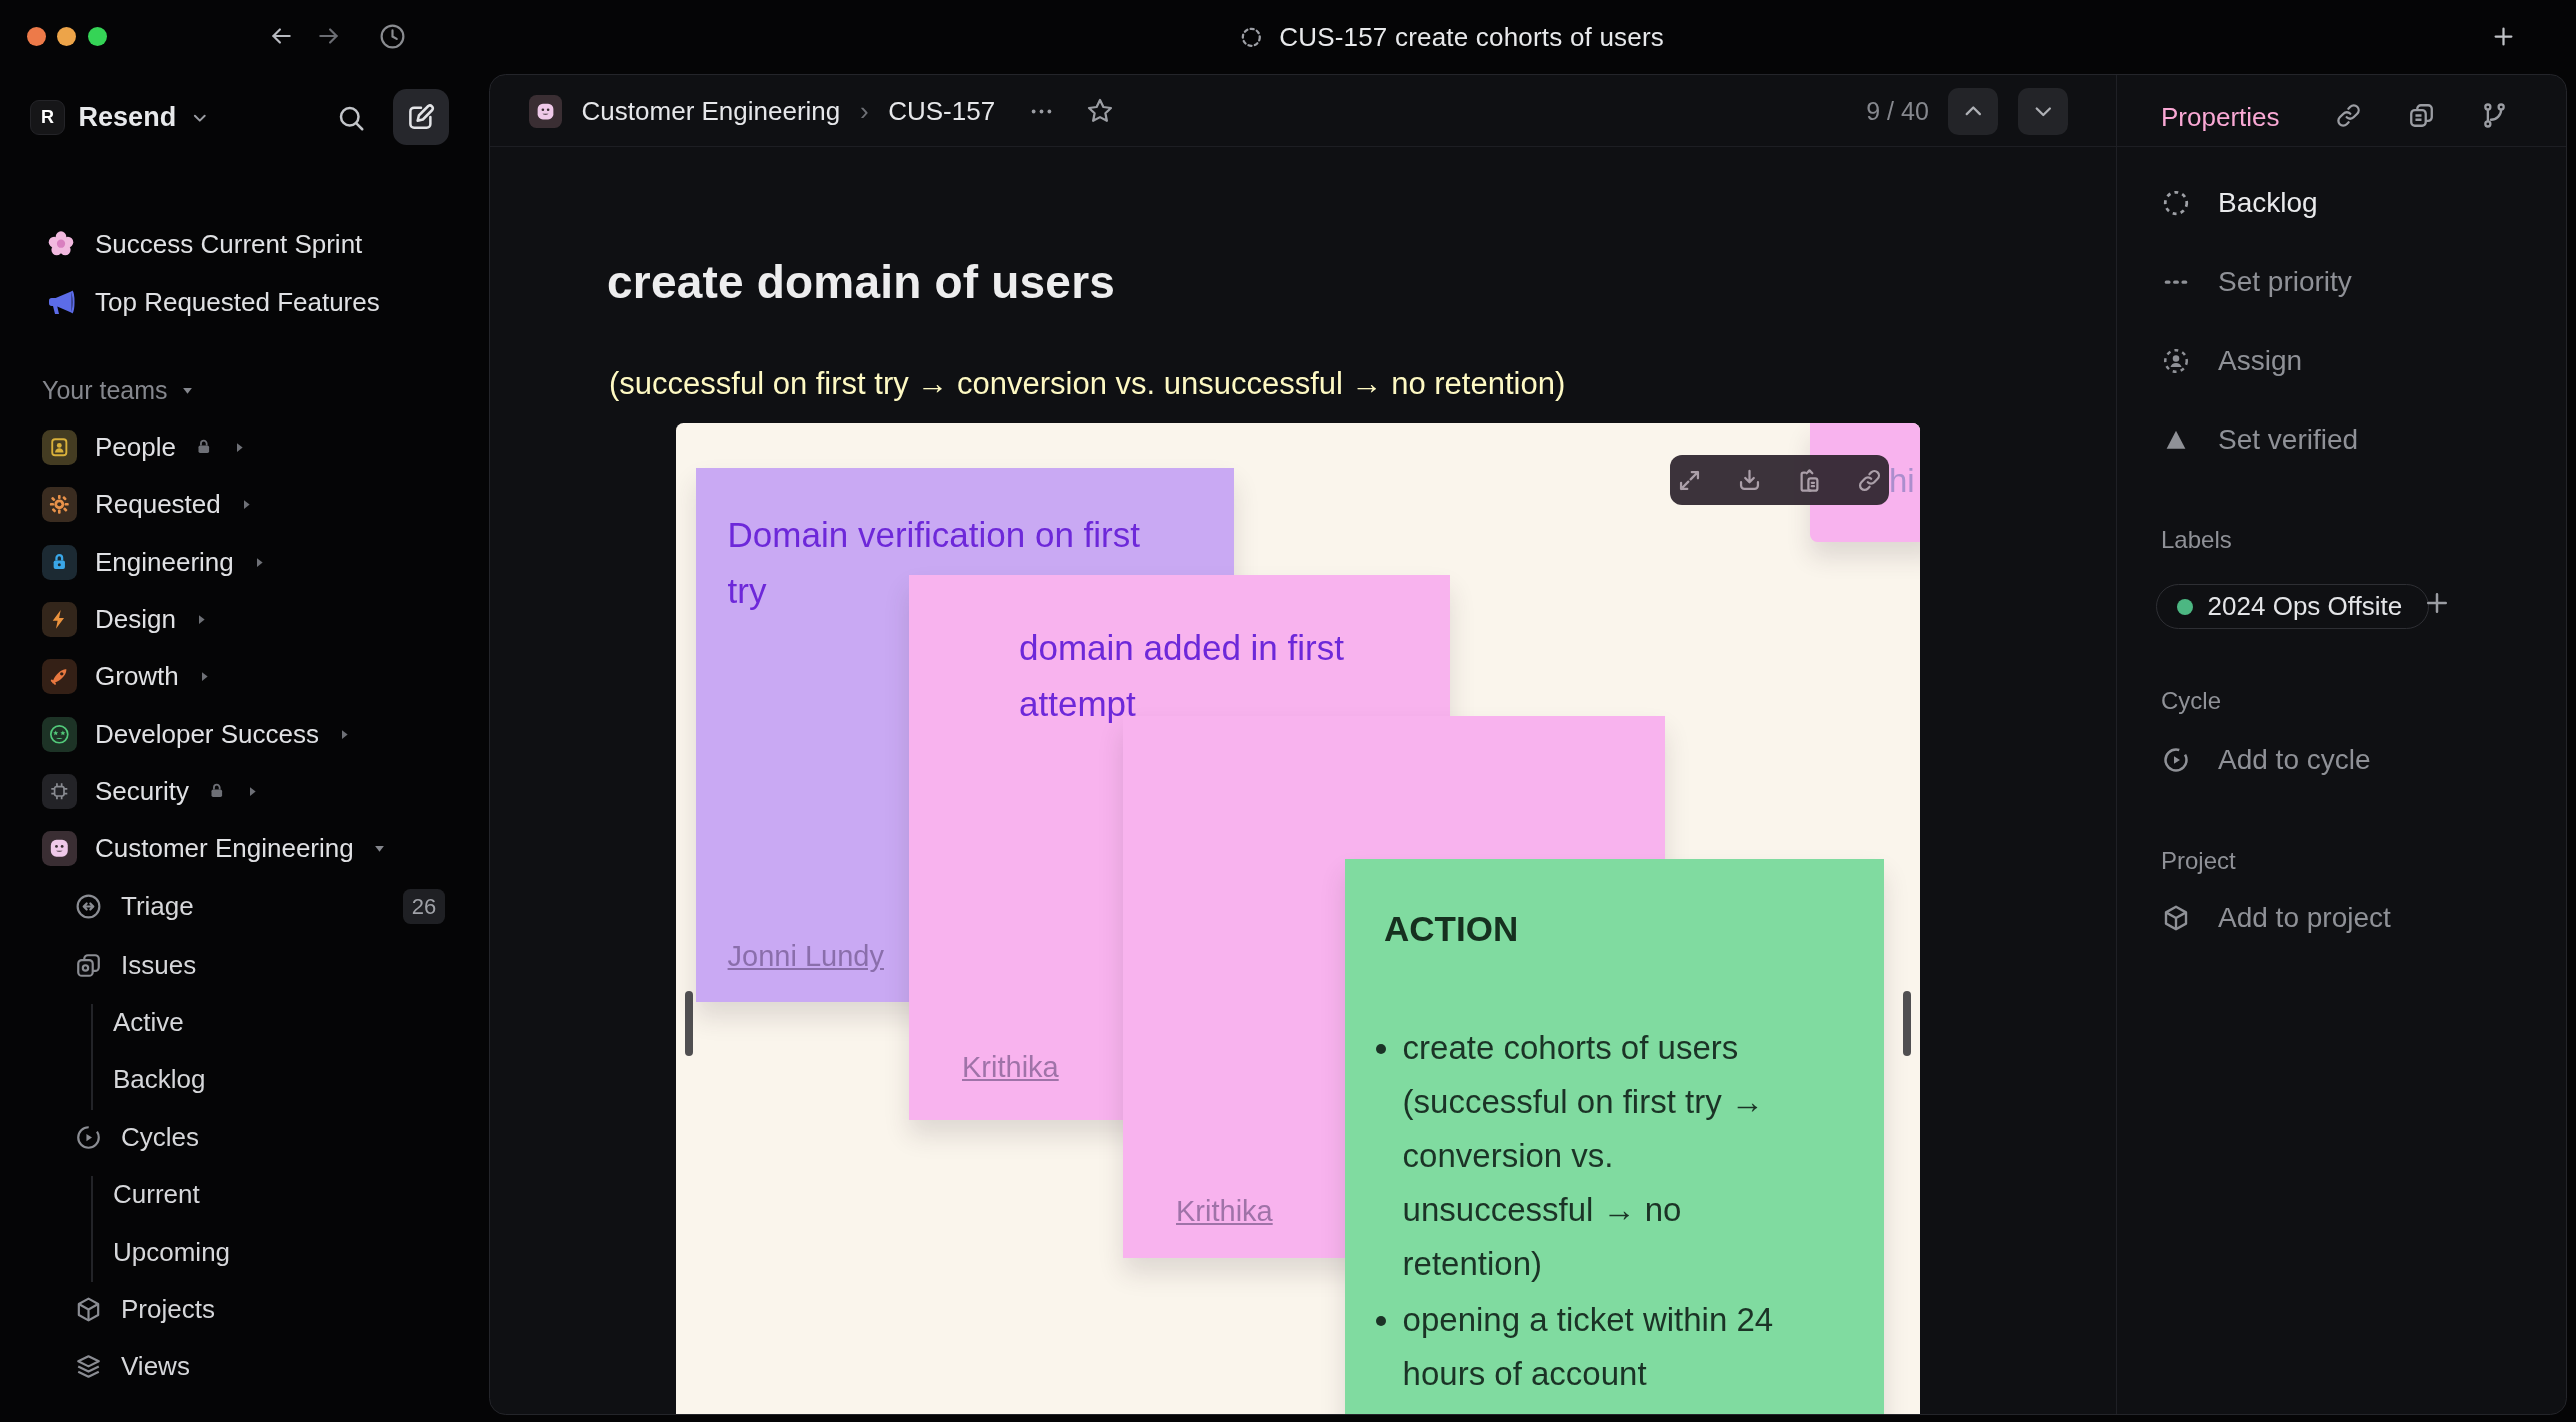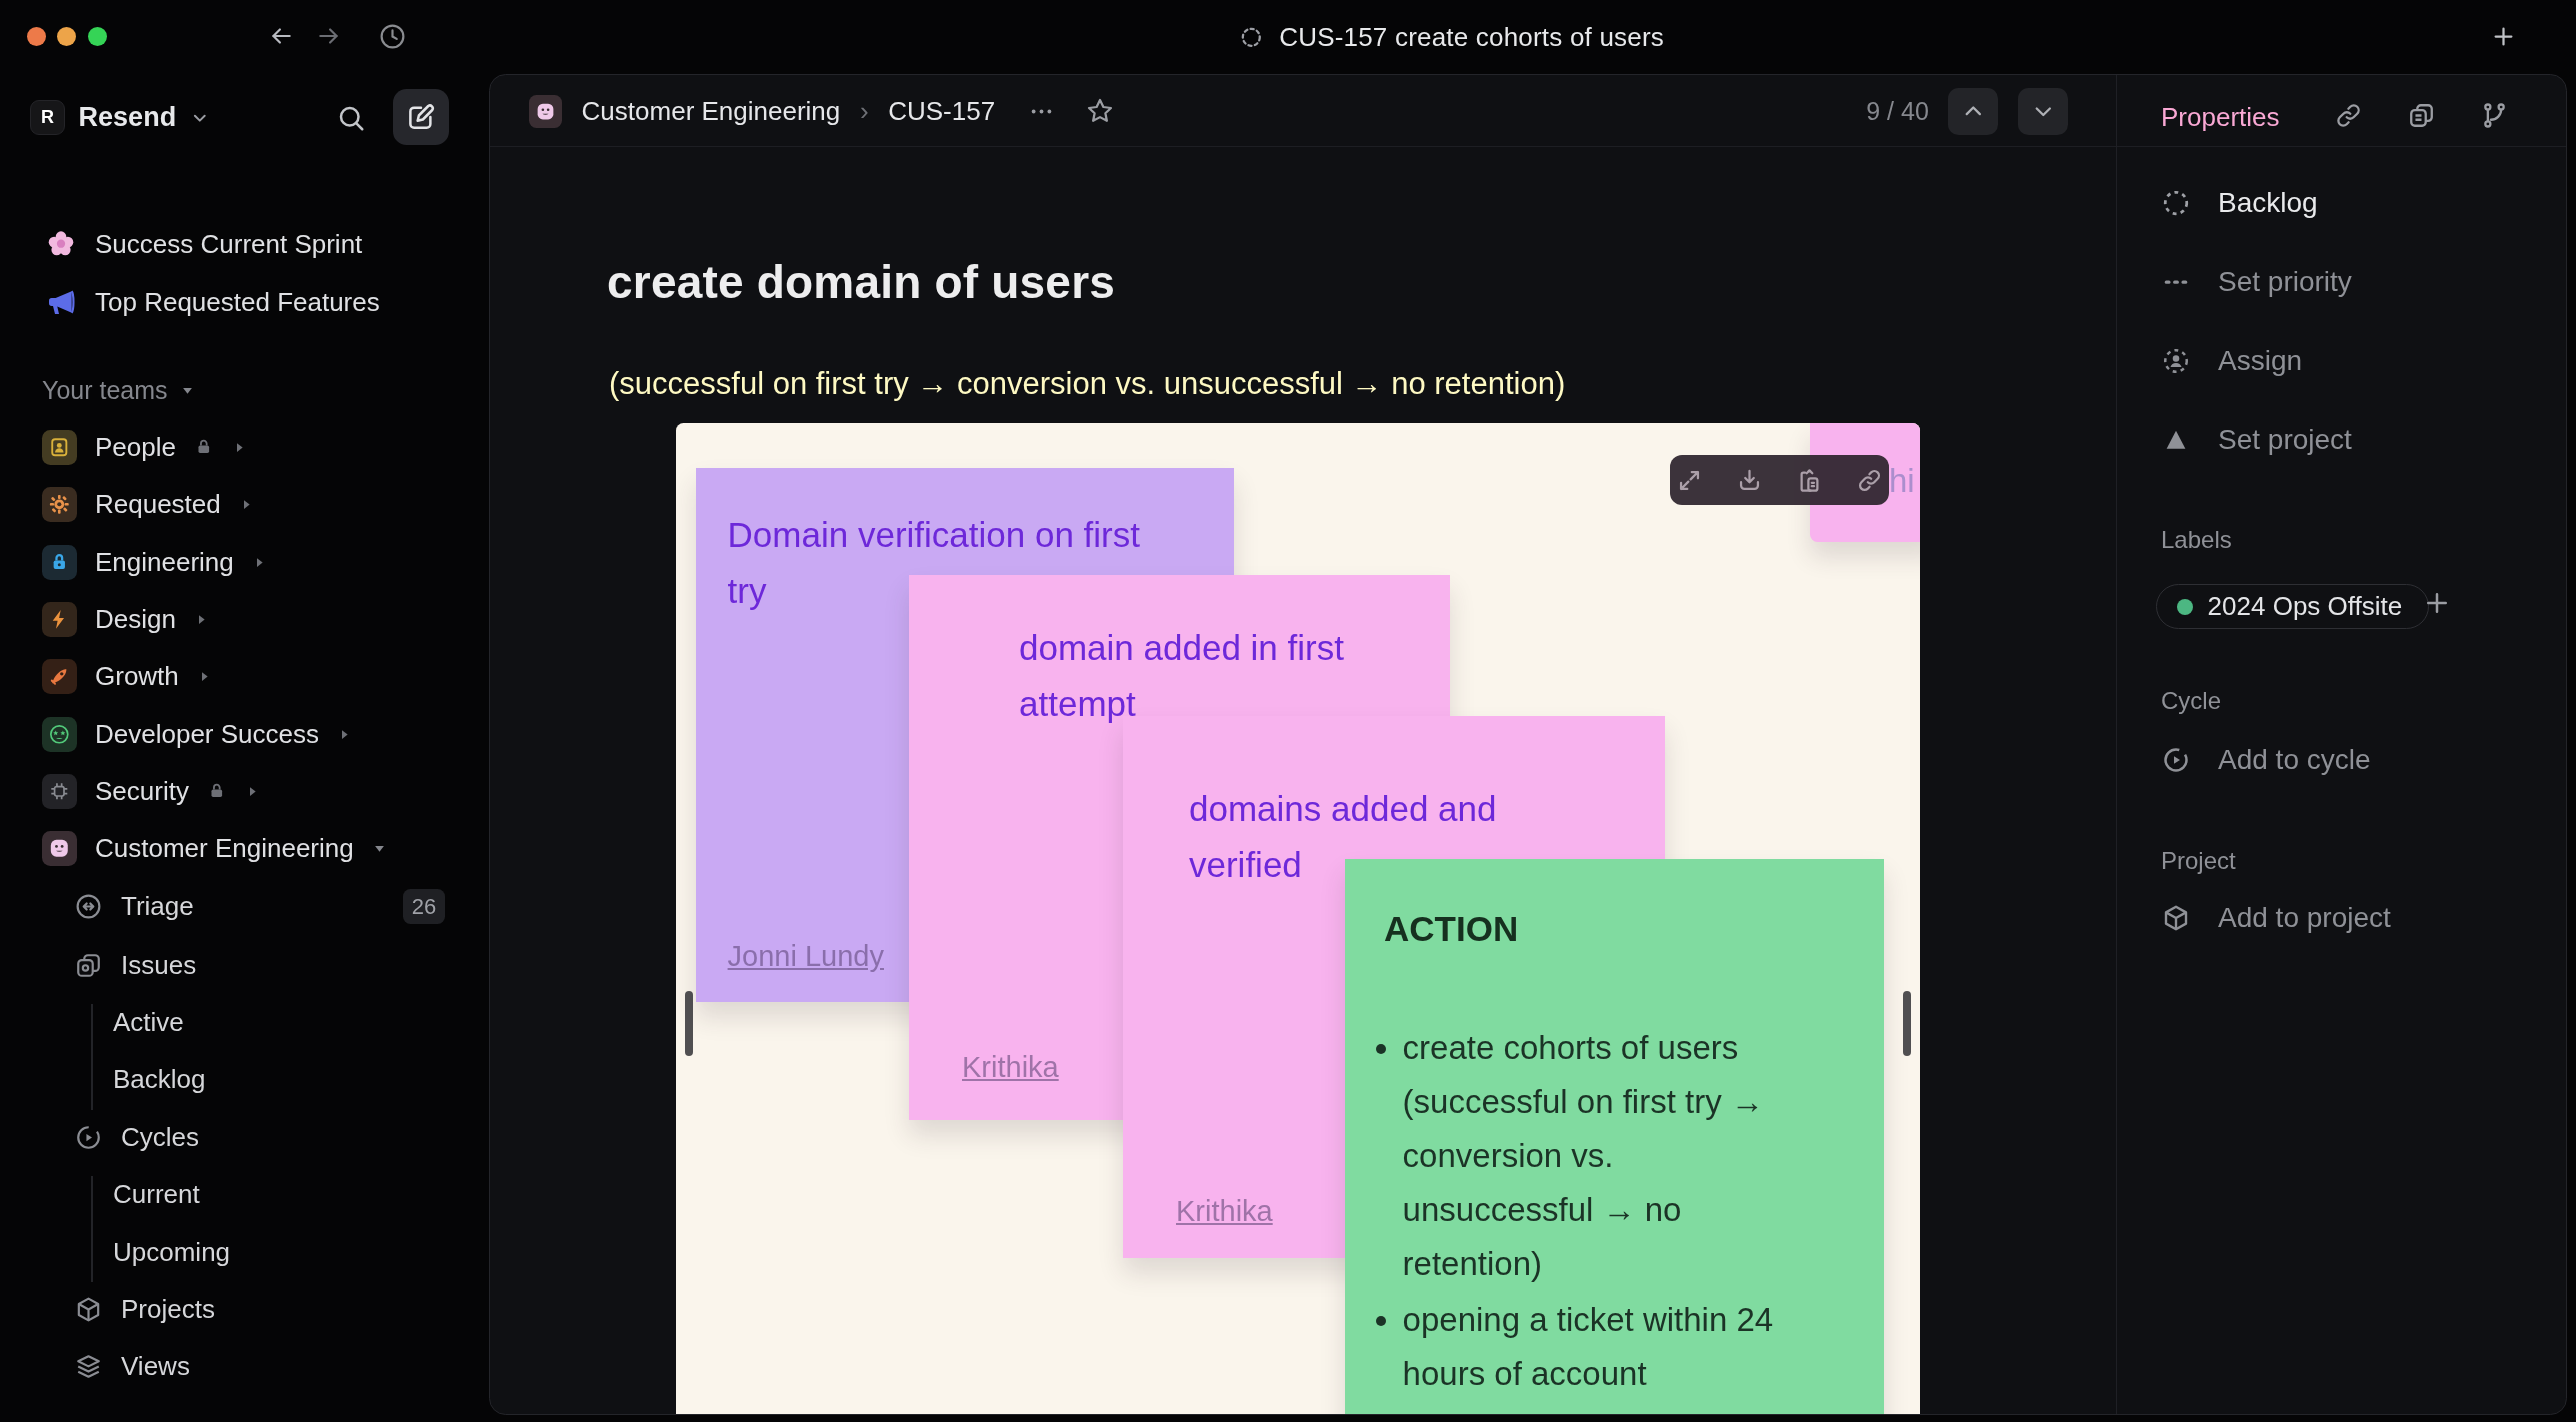--- a/index.html
+++ b/index.html
@@ -414,21 +414,20 @@
         <div class="txt" style="position:absolute; left:32px; top:39px; width:438px;">Domain verification on first try</div>
         <div class="author" style="left:32px; bottom:29px;">Jonni Lundy</div>
       </div>
 
       <div class="note n-pink1">
         <div class="txt" style="position:absolute; left:66px; top:45px; width:393px;margin-left:44px;">domain added in first attempt</div>
         <div class="author" style="left:53px; bottom:36px;">Krithika</div>
       </div>
 
       <div class="note n-pink2">
-        <div class="txt" style="position:absolute; left:66px; top:65px; width:362px;">domains added and verified</div>
         <div class="author" style="left:53px; bottom:30px;">Krithika</div>
       </div>
 
       <div class="note n-green">
         <div class="hd" style="position:absolute; left:39px; top:50px;">ACTION</div>
         <ul style="position:absolute; left:22.6px; top:121px; width:423px;">
           <li>create cohorts of users (successful on first try → conversion vs. unsuccessful → no retention)</li>
           <li>opening a ticket within 24 hours of account</li>
         </ul>
       </div>
@@ -503,21 +502,21 @@
             <circle cx="12" cy="10" r="2.6" fill="#8f9197" stroke="none"></circle>
             <path d="M7.6 16.8a4.6 4.6 0 0 1 8.8 0z" fill="#8f9197" stroke="none"></path>
           </svg>
         <span class="pl">Assign</span>
       </div>
 
       <div class="prop-row" style="top:349px;">
         <svg width="30" height="30" viewBox="0 0 24 24" fill="#8f9197">
             <path d="M12 4.5L19.5 19h-15z"></path>
           </svg>
-        <span class="pl">Set project</span>
+        <span class="pl">Set verified</span>
       </div>
 
       <div class="sec-hdr" style="top:451px;">Labels</div>
 
       <div class="label-pill">
         <span class="dot" style="background:#4cb782;"></span>
         <span class="lt">2024 Ops Offsite</span>
       </div>
       <span class="label-add">
         <svg width="30" height="30" viewBox="0 0 24 24" fill="none" stroke="currentColor" stroke-width="2" stroke-linecap="round">

